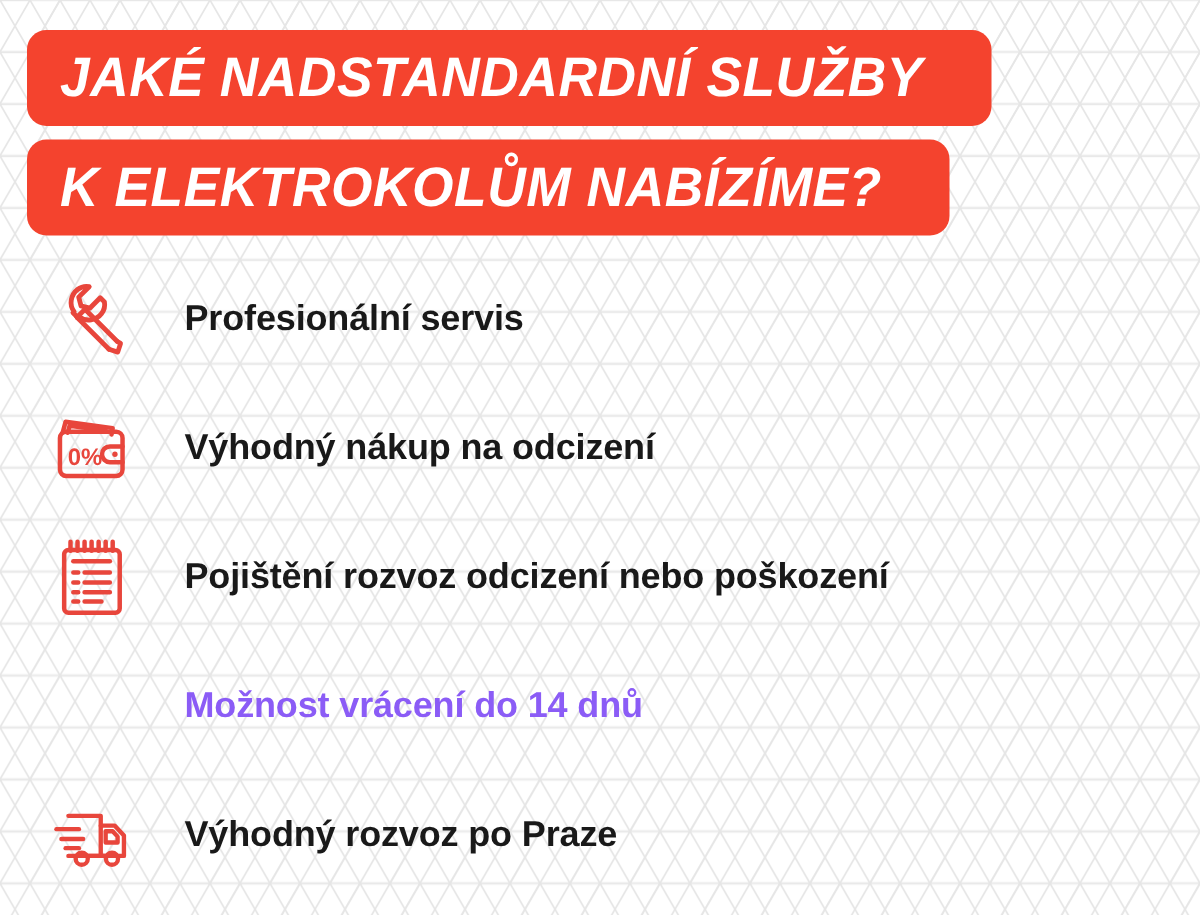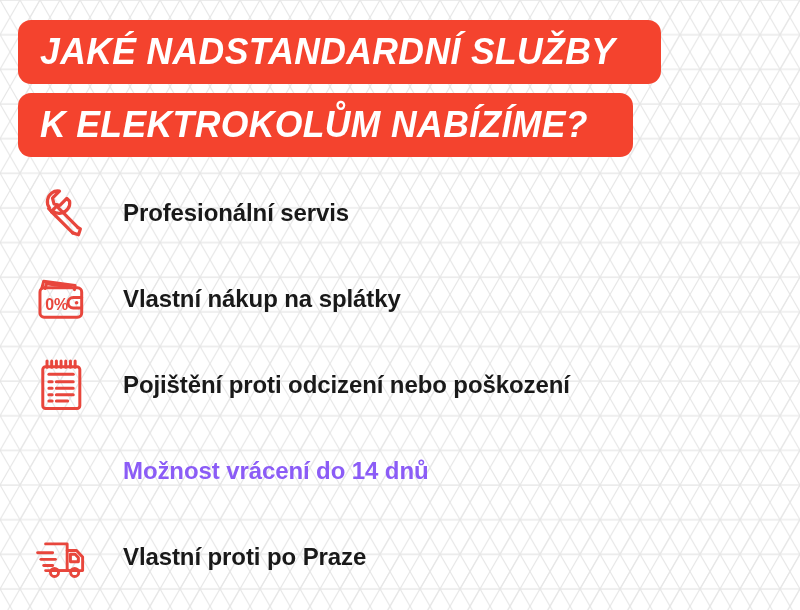--- a/index.html
+++ b/index.html
@@ -165,42 +165,42 @@
             <path d="M14.0 20.8 L15.4 15.8 L41.0 19.2"></path>
 
             <rect x="8.5" y="20.0" width="44.5" height="31.5" rx="4.5"></rect>
 
             <path d="M53.0 30.5 L44.0 30.5 A5.6 5.6 0 0 0 44.0 41.7 L53.0 41.7"></path>
             <circle cx="47.6" cy="36.1" r="1.9" fill="#E8463C" stroke="none"></circle>
           </g>
           <text x="14" y="43.5" font-family="'Liberation Sans','DejaVu Sans',sans-serif" font-size="17" font-weight="700" fill="#E8463C">0%</text>
         </svg>
       </span>
-      <span class="feature-label" style="color: rgb(25, 25, 25);">Vlastní nákup na splátky</span>
+      <span class="feature-label" style="color: rgb(25, 25, 25);">Výhodný nákup na odcizení</span>
     </div>
 
     <div class="feature-row">
       <span class="feature-icon">
         <svg viewBox="0 0 64 64" fill="none" xmlns="http://www.w3.org/2000/svg">
           <g stroke="#E8463C" stroke-width="3.2" stroke-linecap="round" stroke-linejoin="round" fill="none">
 
             <path d="M16 6.5 V13 M21 6.5 V13 M26 6.5 V13 M31 6.5 V13 M36 6.5 V13 M41 6.5 V13 M46 6.5 V13"></path>
 
             <rect x="11.5" y="12.5" width="39.5" height="44.5" rx="3"></rect>
 
             <path d="M18 20.5 H44"></path>
 
             <path d="M18 28.5 H21.5 M26 28.5 H44"></path>
             <path d="M18 35.5 H21.5 M26 35.5 H44"></path>
             <path d="M18 42.5 H21.5 M26 42.5 H44"></path>
             <path d="M18 49.0 H21.5 M26 49.0 H38"></path>
           </g>
         </svg>
       </span>
-      <span class="feature-label" style="color: rgb(25, 25, 25);">Pojištění proti odcizení nebo poškození</span>
+      <span class="feature-label" style="color: rgb(25, 25, 25);">Pojištění rozvoz odcizení nebo poškození</span>
     </div>
 
     <div class="feature-row">
       <span class="feature-label" style="color: #8b5cf6;">Možnost vrácení do 14 dnů</span>
     </div>
 
     <div class="feature-row">
       <span class="feature-icon">
         <svg viewBox="0 0 64 64" fill="none" xmlns="http://www.w3.org/2000/svg">
           <g stroke="#E8463C" stroke-width="3.1" stroke-linecap="round" stroke-linejoin="round" fill="none">
@@ -215,17 +215,17 @@
             <circle cx="45.5" cy="48.5" r="4.3"></circle>
 
             <path d="M28.5 46.5 H41.0"></path>
 
             <path d="M6.0 27.5 H22.0"></path>
             <path d="M9.5 34.5 H25.0"></path>
             <path d="M12.5 41.0 H22.0"></path>
           </g>
         </svg>
       </span>
-      <span class="feature-label" style="color: rgb(25, 25, 25);">Vlastní proti po Praze</span>
+      <span class="feature-label" style="color: rgb(25, 25, 25);">Výhodný rozvoz po Praze</span>
     </div>
 
   </div>
 </div>
 
 </body></html>

